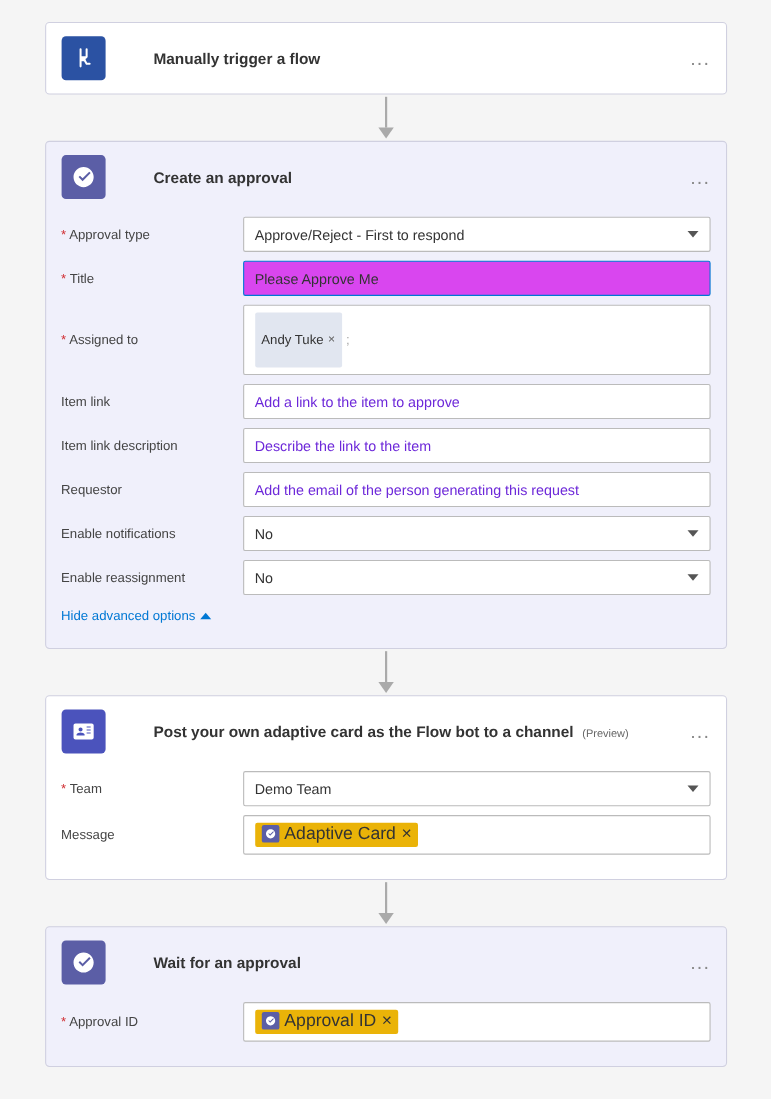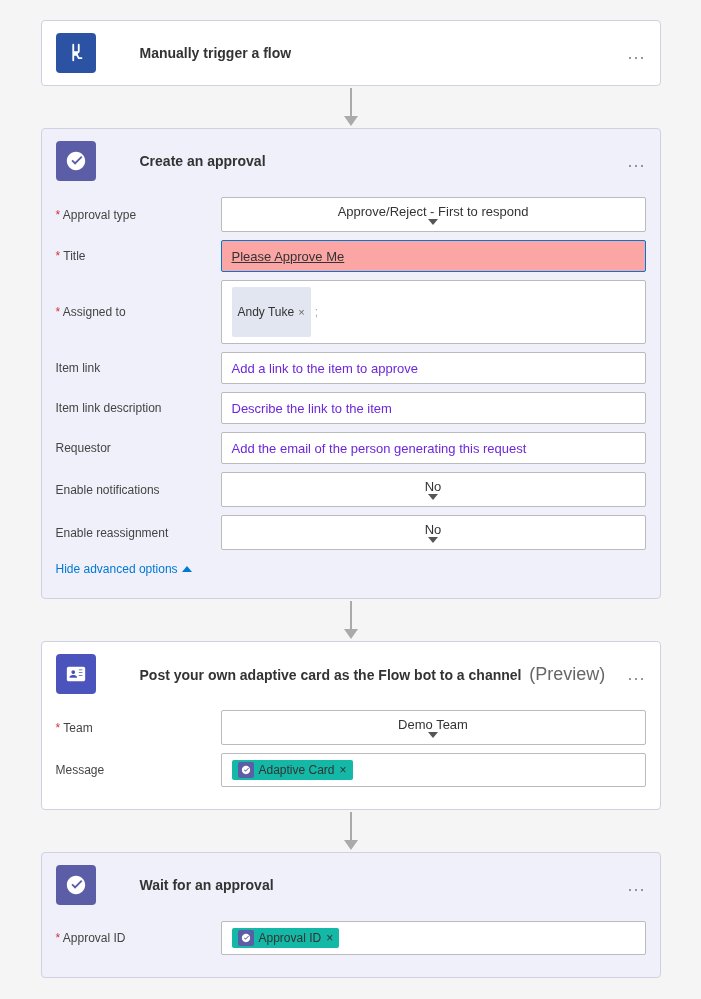--- a/index.html
+++ b/index.html
@@ -112,29 +112,27 @@
       font-size: 13px;
       color: #333;
       background: #fff;
       min-height: 32px;
       display: flex;
       align-items: center;
     }
     .form-control.select-control {
       justify-content: space-between;
       cursor: pointer;
-      flex-direction: column;
     }
     .form-control.placeholder {
       color: #6d28d9;
     }
     .form-control.highlight {
       border-color: #0078d4;
-      background: #fca5a5;
-      text-decoration: underline;
+      background: #d946ef;
     }
 
     .tag {
       display: inline-flex;
       align-items: center;
       background: #e1e6f0;
       border-radius: 2px;
       padding: 18px 6px;
       font-size: 12px;
       color: #333;
@@ -142,25 +140,25 @@
       margin-right: 4px;
     }
     .tag .close-x {
       cursor: pointer;
       color: #666;
       font-size: 11px;
     }
 
     .tag-with-icon {
       display: inline-flex;
-      align-items: center;
-      background: #14b8a6;
+      align-items: flex-start;
+      background: #eab308;
       border-radius: 2px;
       padding: 2px 6px;
-      font-size: 12px;
+      font-size: 16px;
       color: #333;
       gap: 5px;
       margin-right: 4px;
     }
     .tag-with-icon .mini-icon {
       width: 16px;
       height: 16px;
       background: #5b5ea6;
       border-radius: 2px;
       display: inline-flex;
@@ -338,21 +336,21 @@
 
   <div class="flow-block teams-block">
     <div class="block-header">
       <div class="block-icon teams-blue">
         <svg viewBox="0 0 24 24" xmlns="http://www.w3.org/2000/svg">
           <path d="M20 4H4c-1.1 0-2 .9-2 2v12c0 1.1.9 2 2 2h16c1.1 0 2-.9 2-2V6c0-1.1-.9-2-2-2zM9 8c1.1 0 2 .9 2 2s-.9 2-2 2-2-.9-2-2 .9-2 2-2zm4 8H5v-1c0-1.3 2.7-2 4-2s4 .7 4 2v1zm6-2h-4v-1h4v1zm0-3h-4v-1h4v1zm0-3h-4V7h4v1z"></path>
         </svg>
       </div>
       <span class="block-title">
         <span>Post your own adaptive card as the Flow bot to a channel</span>
-        <span style="font-weight:400;font-size:18px;color:#666;margin-left:4px;">(Preview)</span>
+        <span style="font-weight:400;font-size:10px;color:#666;margin-left:4px;">(Preview)</span>
       </span>
       <span class="block-menu">...</span>
     </div>
     <div class="form-body">
 
       <div class="form-row">
         <div class="form-label">
           <span class="required">* </span><span>Team</span>
         </div>
         <div class="form-control select-control">

